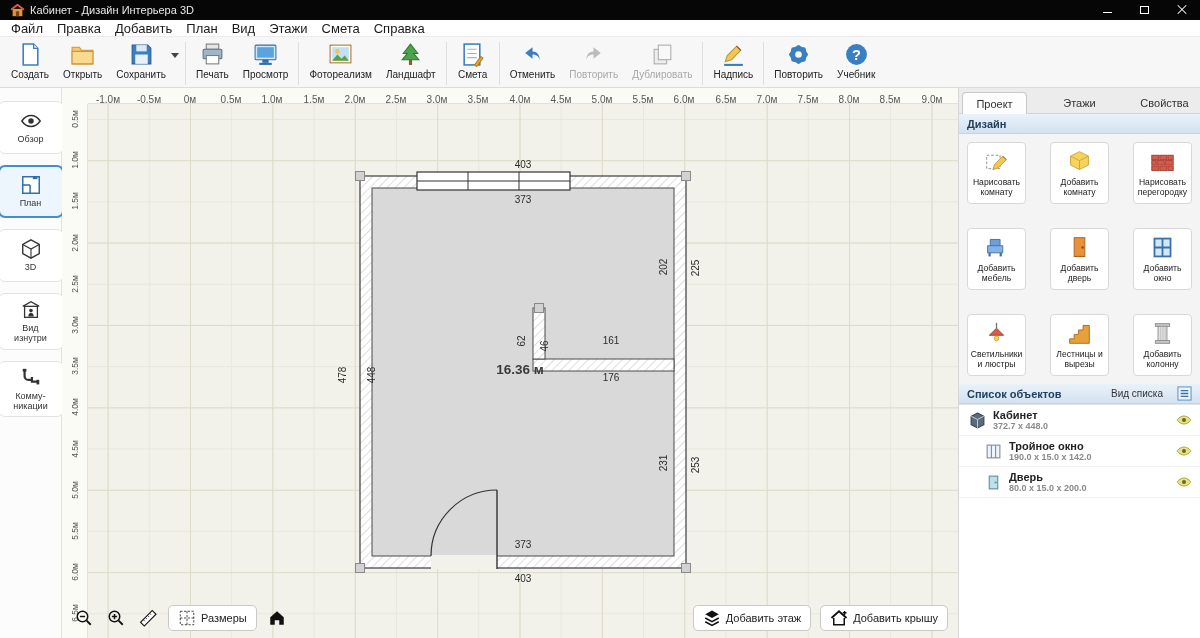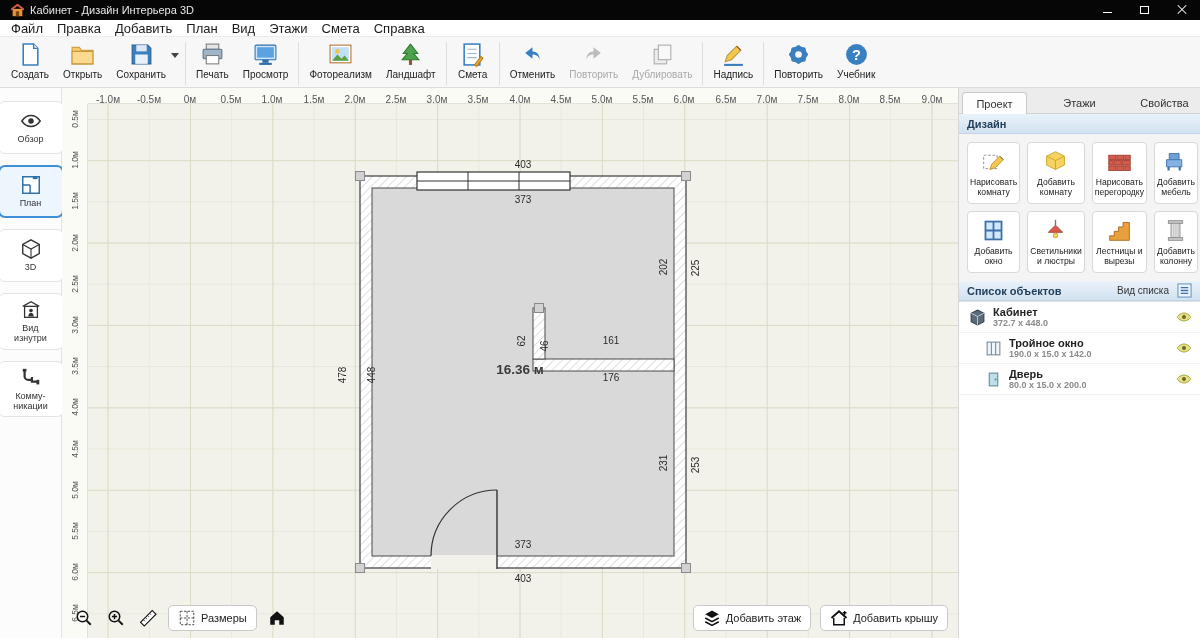--- a/index.html
+++ b/index.html
@@ -69,24 +69,24 @@
   .tool-btn { height:26px; background:#fff; border:1px solid #c9c9c9; border-radius:5px; display:flex; align-items:center; gap:5px; padding:12px 9px; font-size:11px; color:#222; }
   .canvas-tools-right { position:absolute; right:10px; bottom:7px; display:flex; gap:9px; z-index:4; }
 
   
   .right-panel { width:242px; background:#f4f4f4; border-left:1px solid #d6d6d6; display:flex; flex-direction:column; }
   .panel-tabs { display:flex; height:26px; background:#ececec; border-bottom:1px solid #d2d2d2; padding:3px 3px 0; gap:20px; flex:0 0 auto; }
   .panel-tab { flex:1; display:flex; align-items:center; justify-content:center; font-size:11px; color:#333; border:1px solid transparent; border-bottom:none; border-radius:4px 4px 0 0; }
   .panel-tab.active { background:#fdfdfd; border-color:#c8c8c8; position:relative; top:1px; }
   .section-header { height:20px; background:linear-gradient(#eaf2fa,#d2e2f0); border-bottom:1px solid #c2d4e6; display:flex; align-items:center; font-size:11px; font-weight:bold; color:#22405c; padding:0 8px; flex:0 0 auto; }
   .objects-header { justify-content:space-between; }
-  .view-list { display:flex; align-items:center; gap:8px; font-weight:normal; font-size:10px; color:#333; }
+  .view-list { display:flex; align-items:center; gap:14px; font-weight:normal; font-size:10px; color:#333; }
   .ic16 { width:15px; height:15px; display:inline-block; }
   .ic16 svg { width:100%; height:100%; display:block; }
-  .design-grid { display:grid; grid-template-columns:repeat(5,1fr); gap:7px; padding:8px; flex:0 0 auto; }
+  .design-grid { display:grid; grid-template-columns:repeat(3,1fr); gap:24px; padding:8px; flex:0 0 auto; }
   .design-btn { background:#fff; border:1px solid #d8d8d8; border-radius:4px; height:62px; display:flex; flex-direction:column; align-items:center; justify-content:center; gap:3px; padding:2px; }
   .design-btn .ic { width:25px; height:25px; }
   .design-label { font-size:8.6px; color:#222; text-align:center; line-height:1.18; }
   .object-list { flex:1; background:#fff; overflow:hidden; border-top:1px solid #e2e2e2; }
   .object-row { display:flex; align-items:center; gap:7px; padding:4px 8px 4px 10px; border-bottom:1px solid #f2f2f2;font-weight:bold; }
   .object-row.child { padding-left:26px; }
   .obj-ic { width:17px; height:17px; flex:0 0 auto; }
   .obj-ic svg { width:100%; height:100%; display:block; }
   .obj-text { display:flex; flex-direction:column; }
   .obj-name { font-size:11px; color:#222; }

